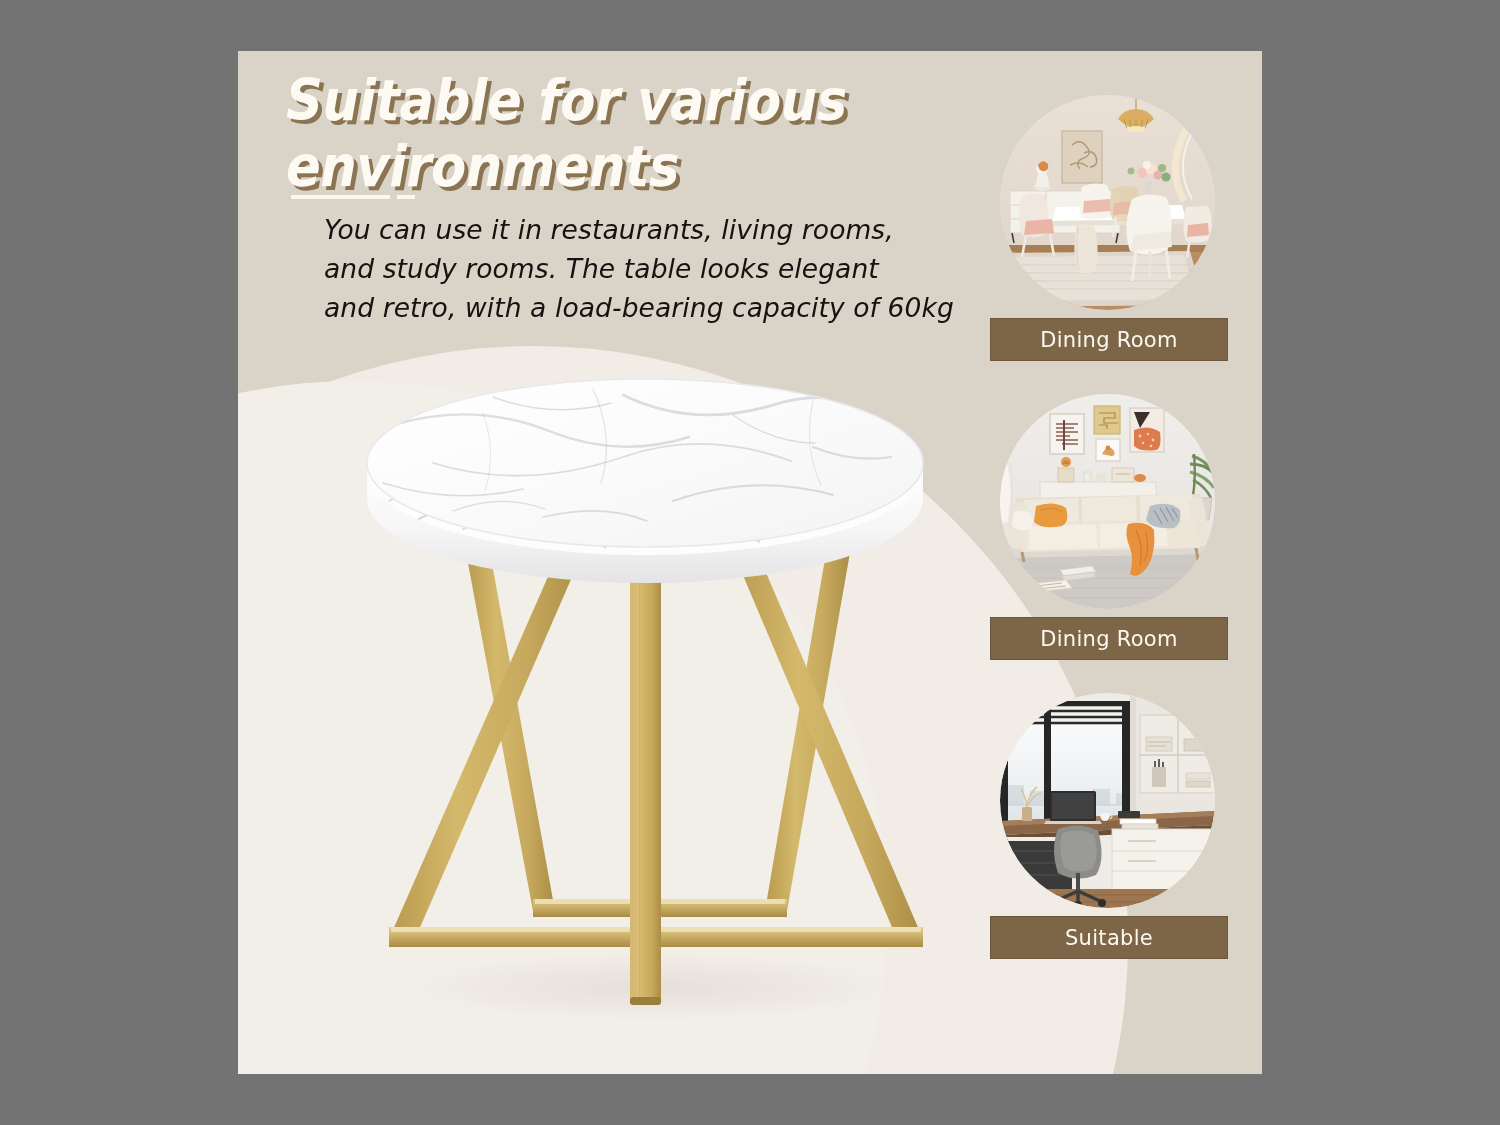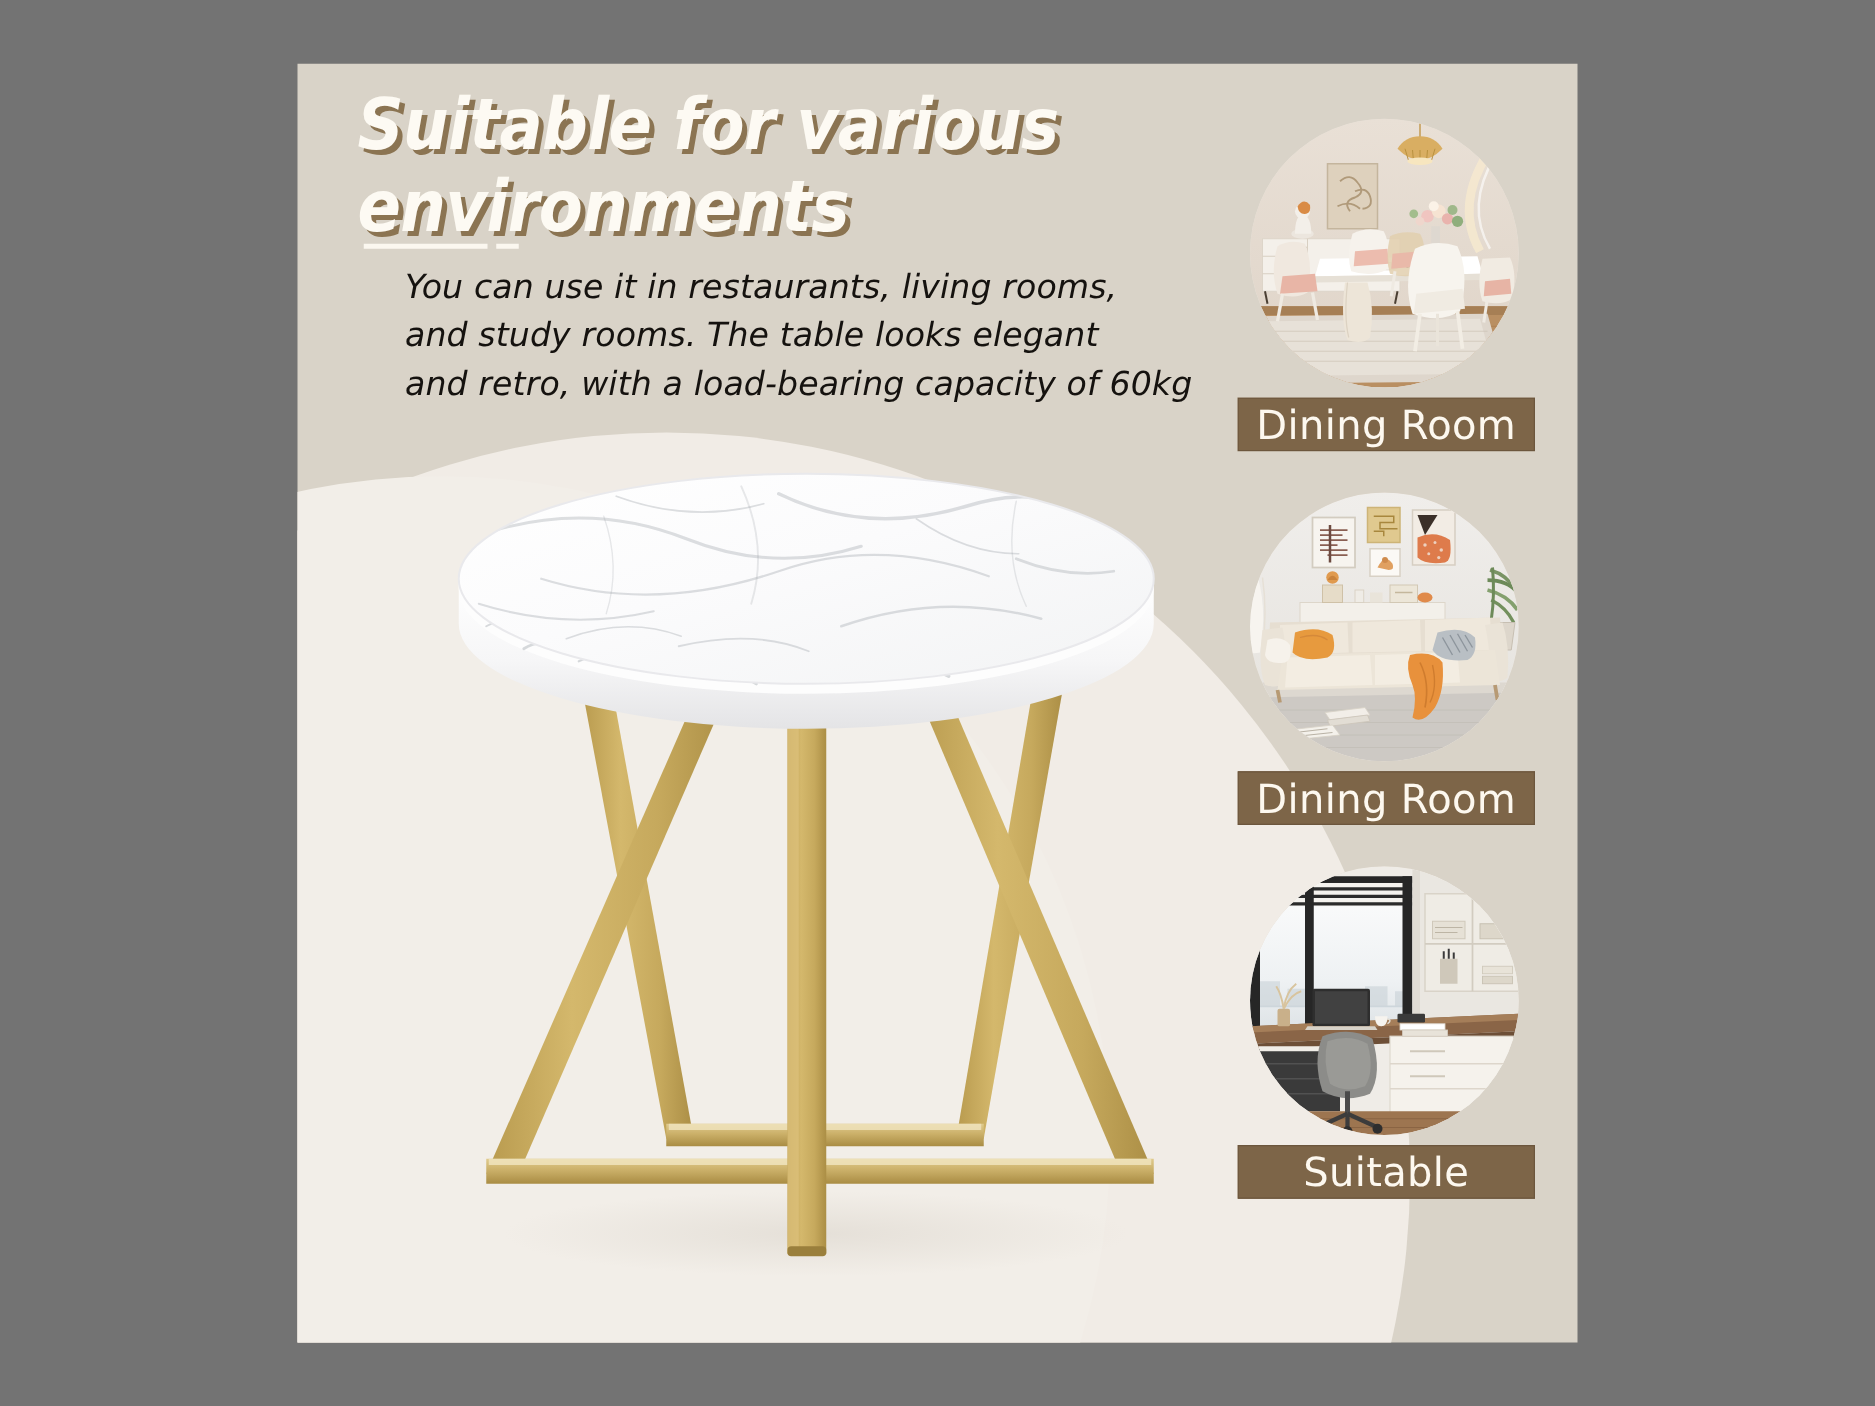--- a/index.html
+++ b/index.html
@@ -56,21 +56,21 @@
     margin:0 auto 8px 10px;overflow:hidden;background:#e8e1d8;
   }
   .thumb svg{display:block;width:215px;height:215px;}
   .cap{
     position:relative;width:238px;height:43px;background:#7d6548;
     display:flex;align-items:center;justify-content:center;
     box-shadow:0 0 0 1px #6c563d inset;
   }
   .cap span{
     font-family:"DejaVu Sans","Liberation Sans",sans-serif;
-    font-size:32px;color:#fdf8ef;font-weight:400;letter-spacing:0.3px;
+    font-size:21px;color:#fdf8ef;font-weight:400;letter-spacing:0.3px;
   }
 </style>
 </head>
 <body>
 
 <div class="canvas">
   <div class="panel">
 
     <div class="hero-blob"></div>
     <div class="hero-blob2"></div>

